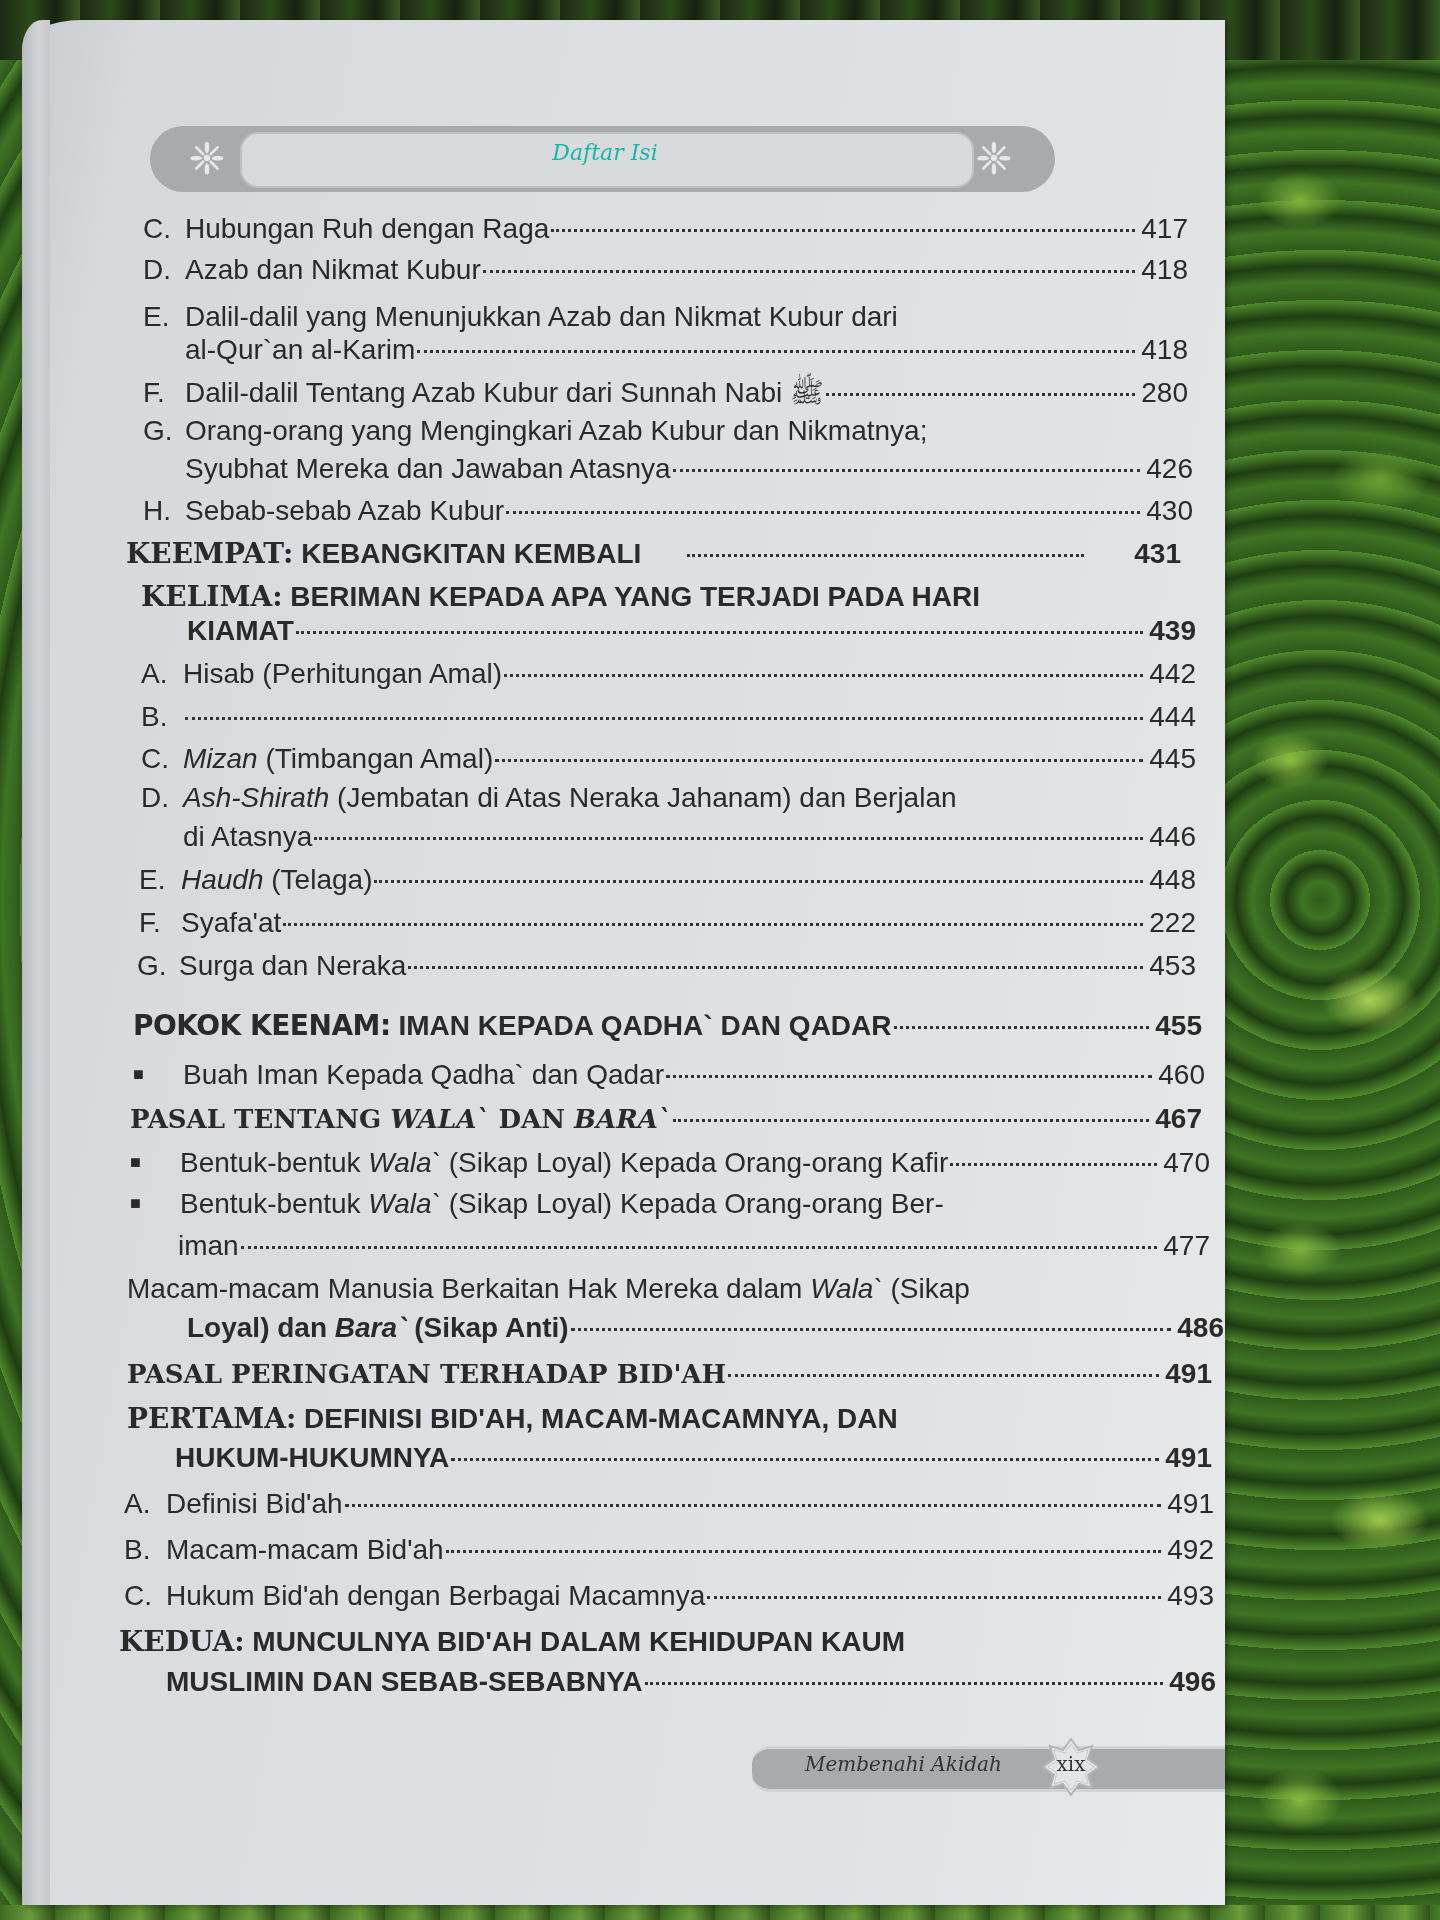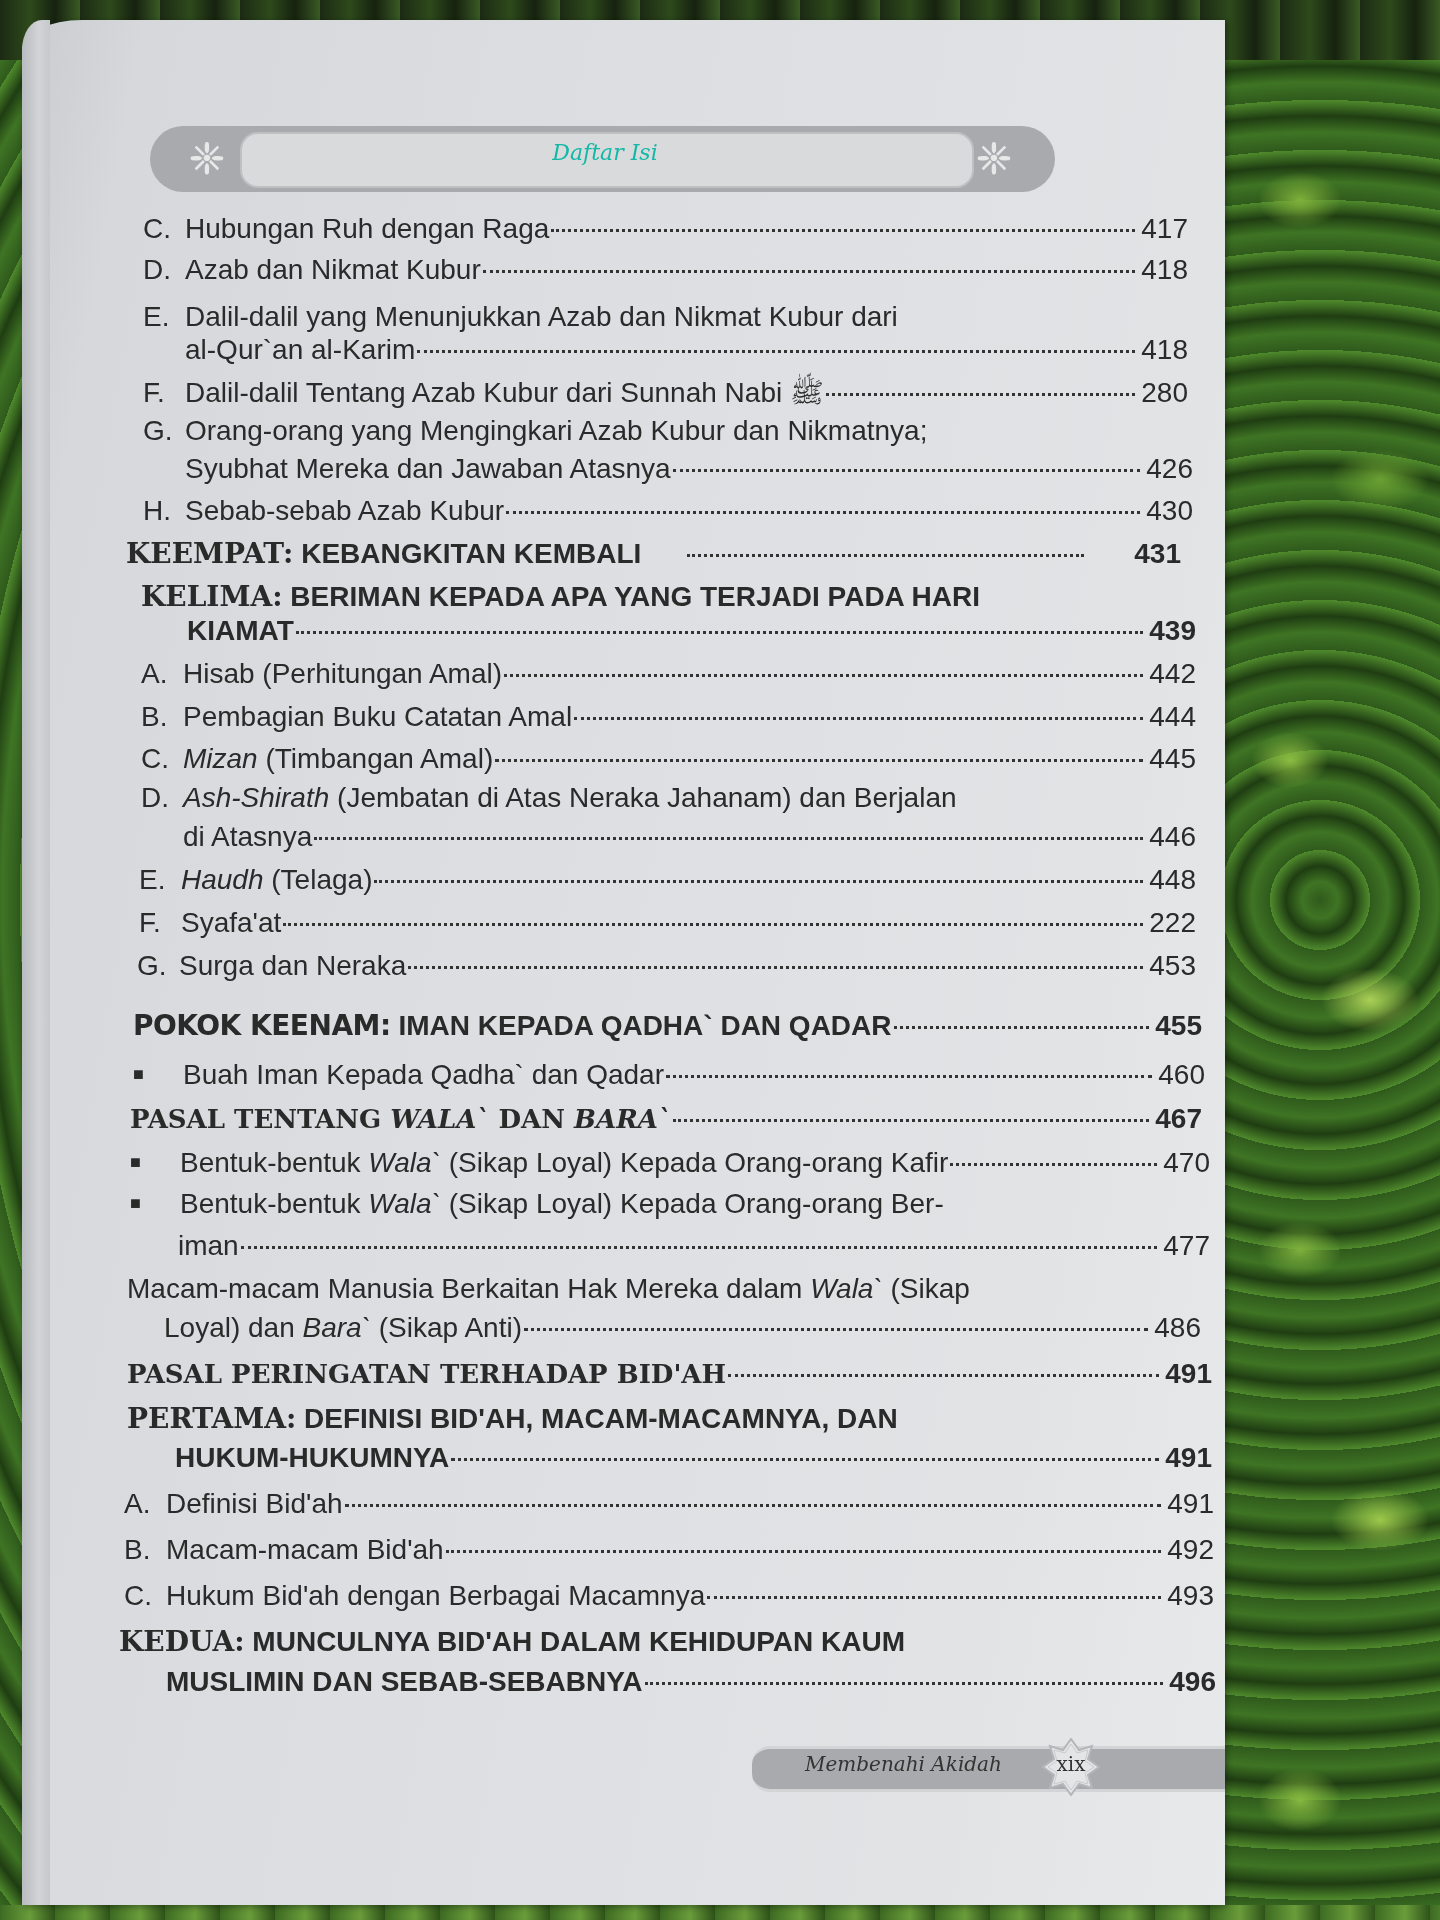--- a/index.html
+++ b/index.html
@@ -165,21 +165,20 @@
 
 <div class="entry" style="left:141px; top:657px; width:1055px;">
   <span class="letter">A.</span>
   <span class="text">Hisab (Perhitungan Amal)</span>
   <span class="dots"></span>
   <span class="page-num">442</span>
 </div>
 
 <div class="entry" style="left:141px; top:700px; width:1055px;">
   <span class="letter">B.</span>
-  <span class="text">Pembagian Buku Catatan Amal</span>
   <span class="dots"></span>
   <span class="page-num">444</span>
 </div>
 
 <div class="entry" style="left:141px; top:742px; width:1055px;">
   <span class="letter">C.</span>
   <span class="text"><i>Mizan</i> <span>(Timbangan Amal)</span></span>
   <span class="dots"></span>
   <span class="page-num">445</span>
 </div>
@@ -245,21 +244,21 @@
 </div>
 <div class="entry" style="left:178px; top:1229px; width:1032px;">
   <span class="text">iman</span>
   <span class="dots"></span>
   <span class="page-num">477</span>
 </div>
 
 <div class="cont" style="left:127px; top:1272px;">
   <span>Macam-macam Manusia Berkaitan Hak Mereka dalam</span> <i>Wala`</i> <span>(Sikap</span>
 </div>
-<div class="entry" style="left:164px; top:1311px; width:1037px;">
+<div class="entry" style="left:187px; top:1311px; width:1037px;font-weight:bold;">
   <span class="text"><span>Loyal) dan</span> <i>Bara`</i> <span>(Sikap Anti)</span></span>
   <span class="dots"></span>
   <span class="page-num">486</span>
 </div>
 
 <div class="entry heading-serif" style="left:127px; top:1357px; width:1085px;">
   <span class="text" style="font-size:26px">PASAL PERINGATAN TERHADAP BID'AH</span>
   <span class="dots"></span>
   <span class="page-num" style="font-family:'Liberation Sans',sans-serif">491</span>
 </div>

